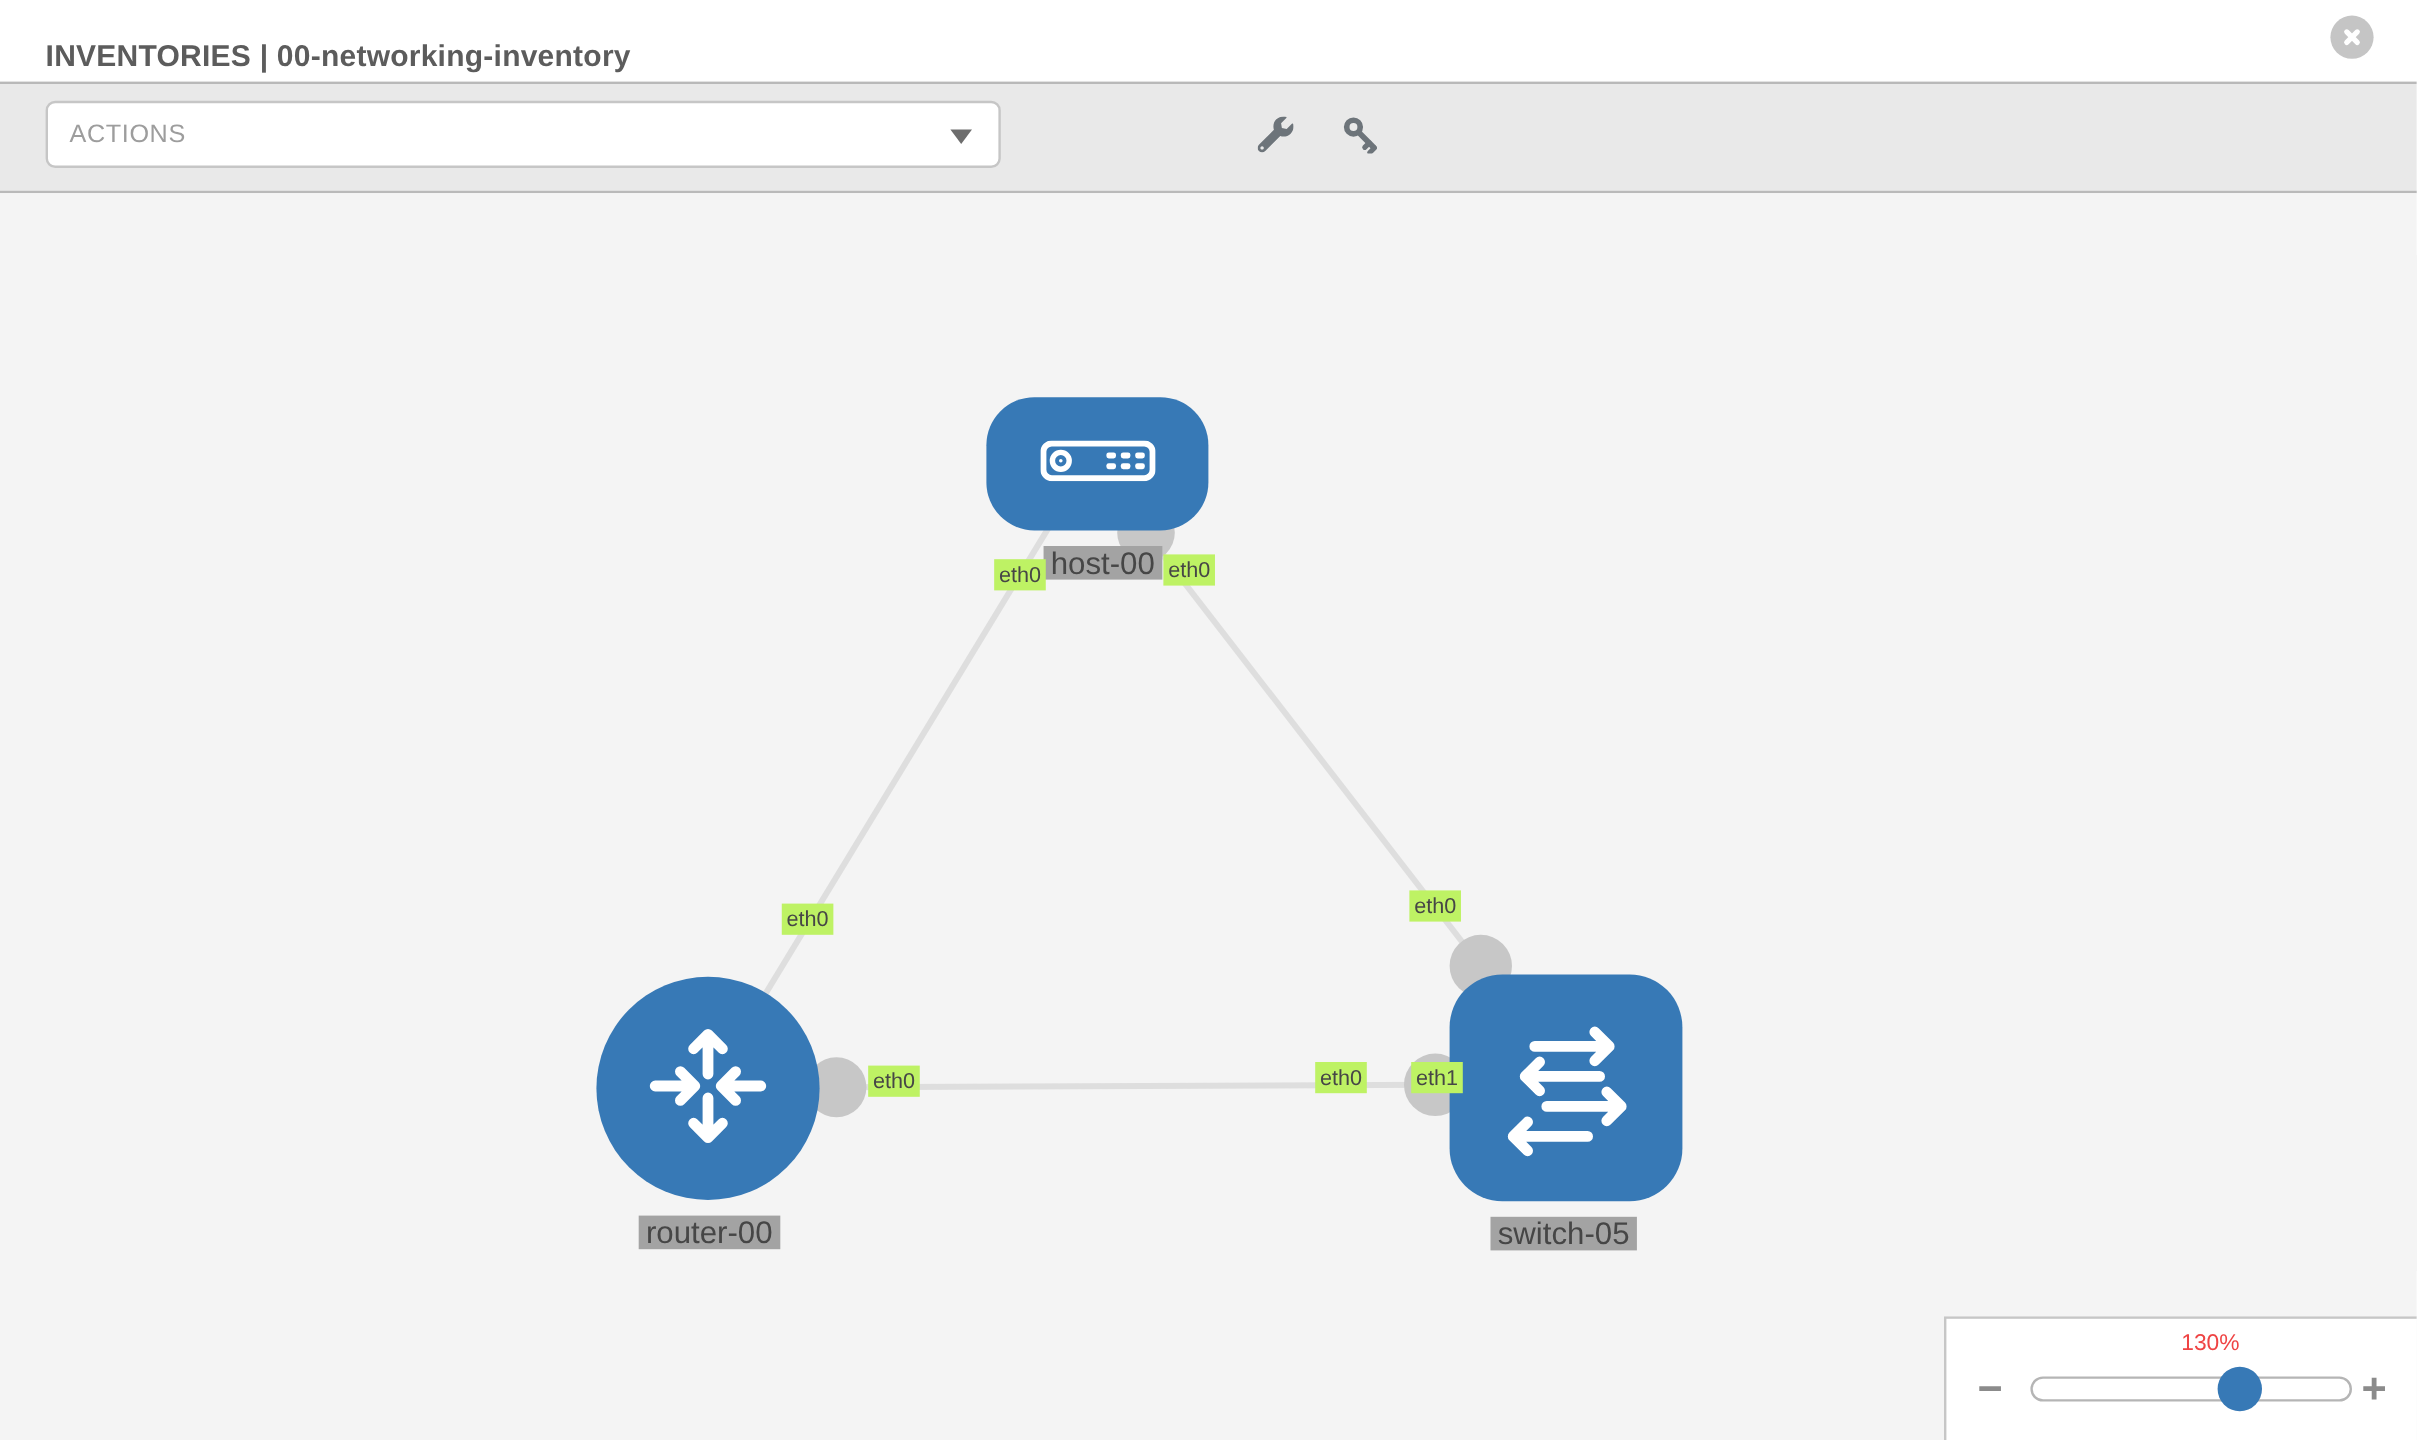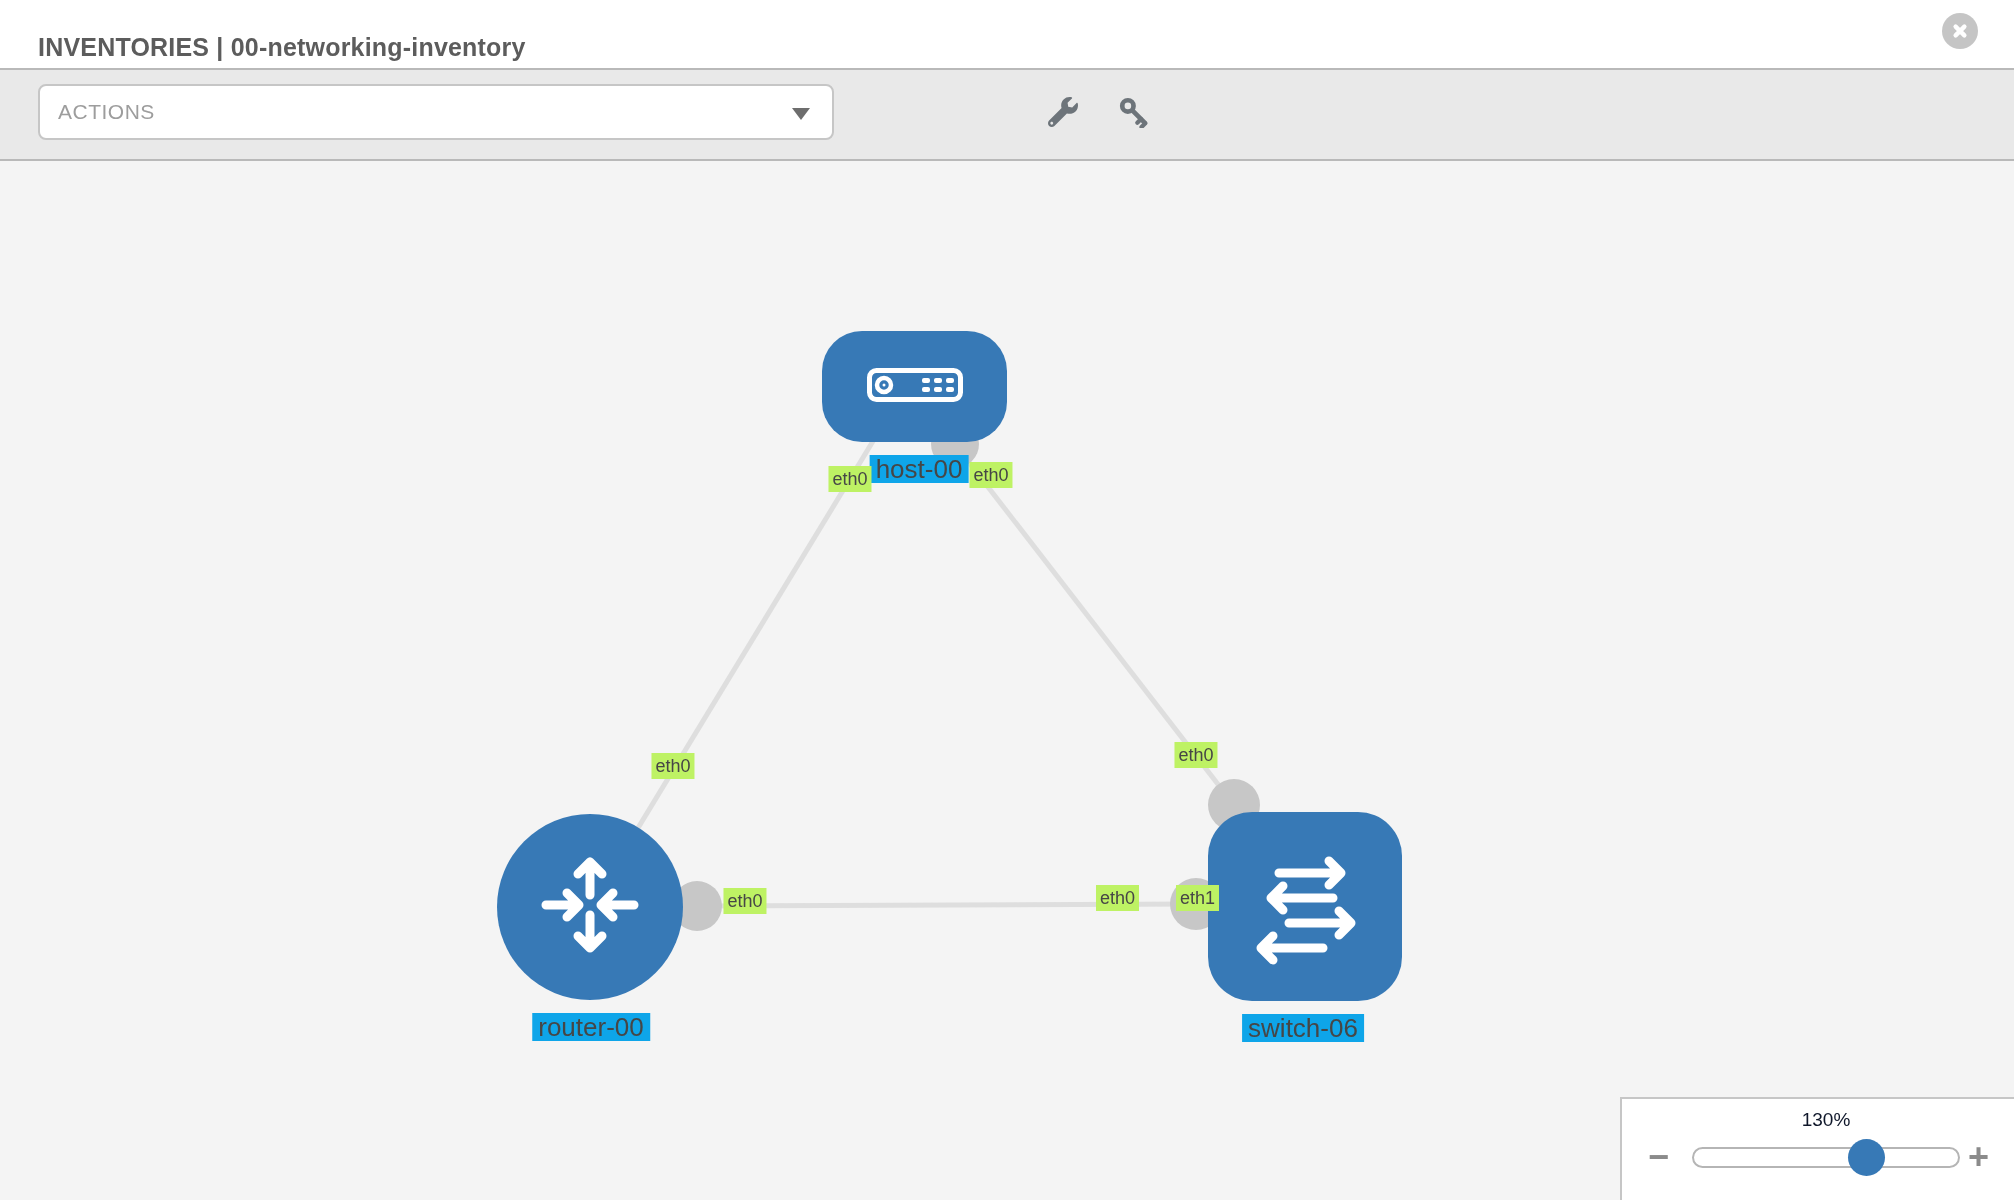--- a/index.html
+++ b/index.html
@@ -50,31 +50,31 @@
   .canvas{position:relative;width:2014px;height:1053px;background:var(--canvas-bg);overflow:hidden;}
   .net-svg{position:absolute;left:0;top:0;}
   .net-svg .link{stroke:var(--link-gray);stroke-width:5;fill:none;}
   .net-svg .port{fill:var(--port-gray);}
 
   .node{position:absolute;background:var(--node-blue);display:flex;align-items:center;justify-content:center;cursor:pointer;}
   .node.host{left:822px;top:170px;width:185px;height:111px;border-radius:40px;}
   .node.router{left:497px;top:653px;width:186px;height:186px;border-radius:50%;}
   .node.switch{left:1208px;top:651px;width:194px;height:189px;border-radius:44px;}
 
-  .node-label{position:absolute;transform:translateX(-50%);background:#0ea5e9;color:var(--label-text);
+  .node-label{position:absolute;transform:translateX(-50%);background:#a3a3a3;color:var(--label-text);
     font-size:26px;line-height:28px;padding:0 6px;white-space:nowrap;}
   .iface{position:absolute;background:#bef264;color:var(--label-text);
     font-size:18px;line-height:26px;padding:0 4px;white-space:nowrap;}
   .iface.centered{transform:translateX(-50%);}
 
   
   .zoom-panel{position:absolute;left:1620px;top:936px;width:400px;height:130px;background:#fff;
     border:2px solid var(--control-border);}
-  .zoom-level{position:absolute;left:204px;top:10px;transform:translateX(-50%);
-    font-size:19px;color:#0f172a;}
+  .zoom-level{position:absolute;left:220px;top:10px;transform:translateX(-50%);
+    font-size:19px;color:#ef4444;}
   .zoom-minus,.zoom-plus{position:absolute;font-size:36px;font-weight:bold;color:var(--plusminus-gray);
     line-height:36px;cursor:pointer;}
   .zoom-minus{left:26px;top:40px;}
   .zoom-plus{left:346px;top:40px;}
   .zoom-track{position:absolute;left:70px;top:48px;width:268px;height:21px;background:#fff;
     border:2px solid #b5b5b5;border-radius:11px;cursor:pointer;}
   .zoom-thumb{position:absolute;left:226px;top:40px;width:37px;height:37px;border-radius:50%;
     background:var(--zoom-accent);cursor:pointer;}
 </style>
 </head>
@@ -169,21 +169,21 @@
           <path d="M40 34 L102 34 M90 22 L102 34 L90 46"></path>
           <path d="M94 59 L32 59 M44 47 L32 59 L44 71"></path>
           <path d="M50 84 L112 84 M100 72 L112 84 L100 96"></path>
           <path d="M84 109 L22 109 M34 97 L22 109 L34 121"></path>
         </svg>
       </span>
     </div>
 
     <div class="node-label" style="left:919px;top:294px;">host-00</div>
     <div class="node-label" style="left:591px;top:852px;">router-00</div>
-    <div class="node-label" style="left:1303px;top:853px;">switch-06</div>
+    <div class="node-label" style="left:1303px;top:853px;">switch-05</div>
 
     <div class="iface centered" style="left:850px;top:305px;">eth0</div>
     <div class="iface centered" style="left:991px;top:301px;">eth0</div>
     <div class="iface centered" style="left:673px;top:592px;">eth0</div>
     <div class="iface centered" style="left:1196px;top:581px;">eth0</div>
     <div class="iface centered" style="left:745px;top:727px;">eth0</div>
     <div class="iface" style="left:1096px;top:724px;z-index:1;">eth0</div>
     <div class="iface" style="left:1176px;top:724px;z-index:2;">eth1</div>
 
     <div class="zoom-panel">

